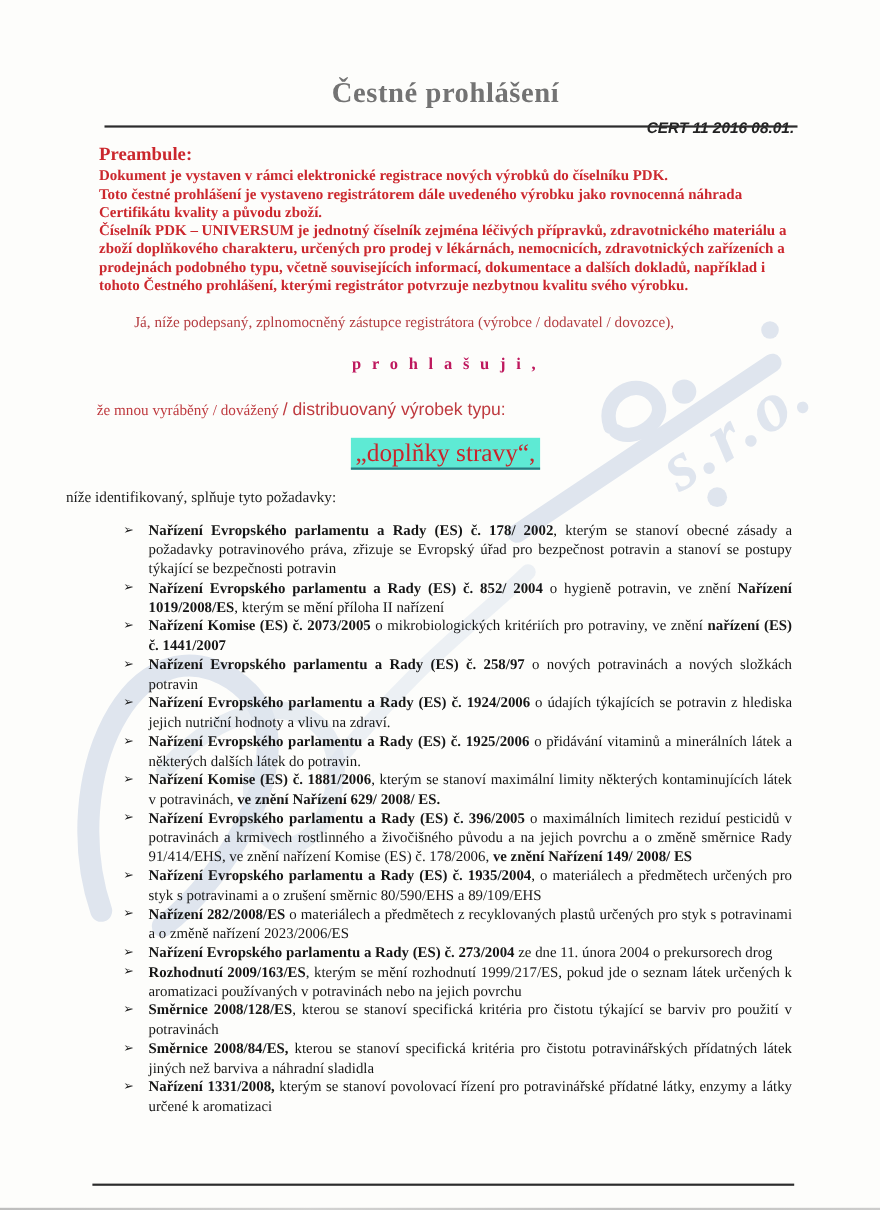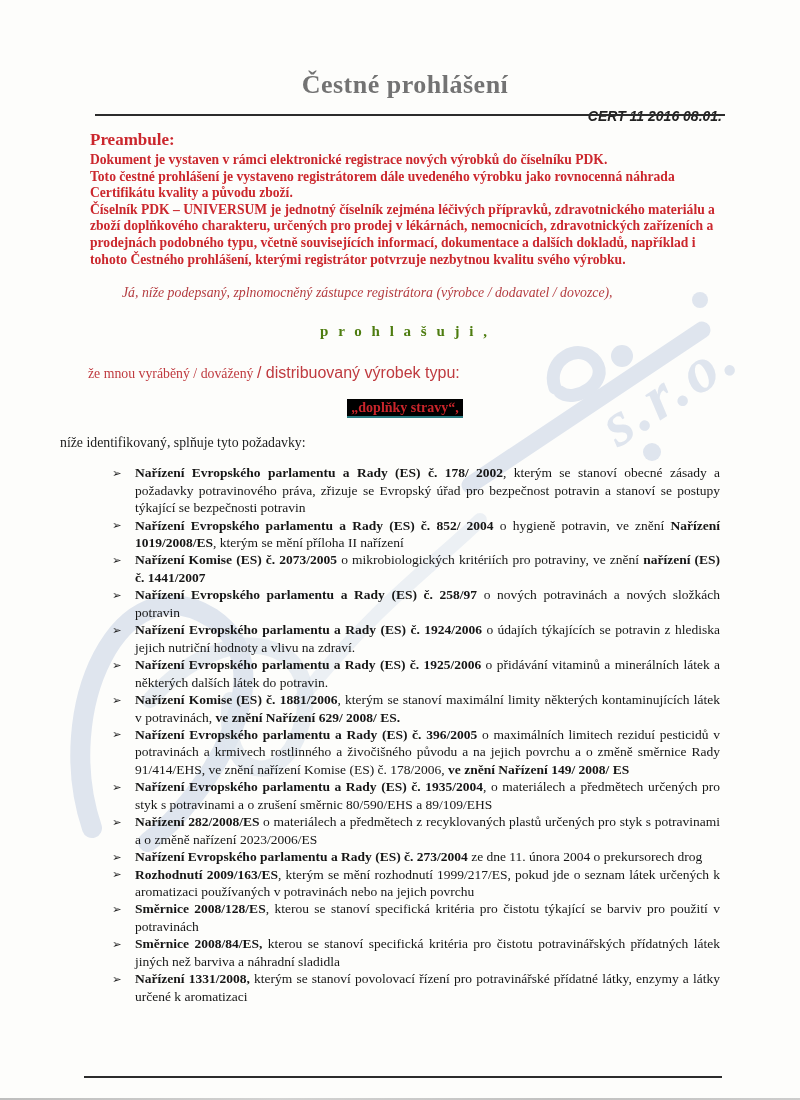--- a/index.html
+++ b/index.html
@@ -34,32 +34,32 @@
   .preamble-heading {
     margin:30px 80px 2px 90px;
     font-size:17px; font-weight:bold; color:#cb272d;
   }
   .preamble-par {
     margin:0 78px 0 90px;
     font-size:13.6px; line-height:16.6px; font-weight:bold; color:#cb272d;
   }
   .decl-intro {
     margin:17px 80px 3px 122px;
-    font-size:13.8px; color:#b43c40;font-style:italic;
+    font-size:13.8px; color:#b43c40;
   }
   .decl-verb {
     margin:22px 80px 0 90px; text-align:center;
-    font-size:15px; font-weight:bold; letter-spacing:3px; color:#4d7c0f;
+    font-size:15px; font-weight:bold; letter-spacing:3px; color:#be185d;
   }
   .product-line { margin:24px 80px 0 88px; font-size:13.8px; color:#bf3a3f; }
   .product-line .sans { font-family:"Liberation Sans", sans-serif; font-size:16px; }
   .product-type-wrap { margin:16px 80px 0 90px; text-align:center; }
   .product-type {
-    display:inline-block; background:#000000; padding:1px 4px 0 4px;
-    font-size:14px; font-weight:bold; color:#c9252b;
+    display:inline-block; background:#5eead4; padding:1px 4px 0 4px;
+    font-size:23px; font-weight:normal; color:#c9252b;
     border-bottom:2px solid #2a7a80;
   }
   .decl-outro { margin:17px 80px 0 60px; font-size:13.8px; color:#1c1c1c; }
   .req-list { list-style:none; margin:13px 80px 0 112px; padding:0; }
   .req-item {
     position:relative; padding-left:23px; text-align:justify;
     font-size:13.5px; line-height:17.45px; color:#161616;
   }
   .req-item .marker { position:absolute; left:0; top:0.5px; font-size:11.5px; color:#222; }
   .req-item .b { font-weight:bold; }

